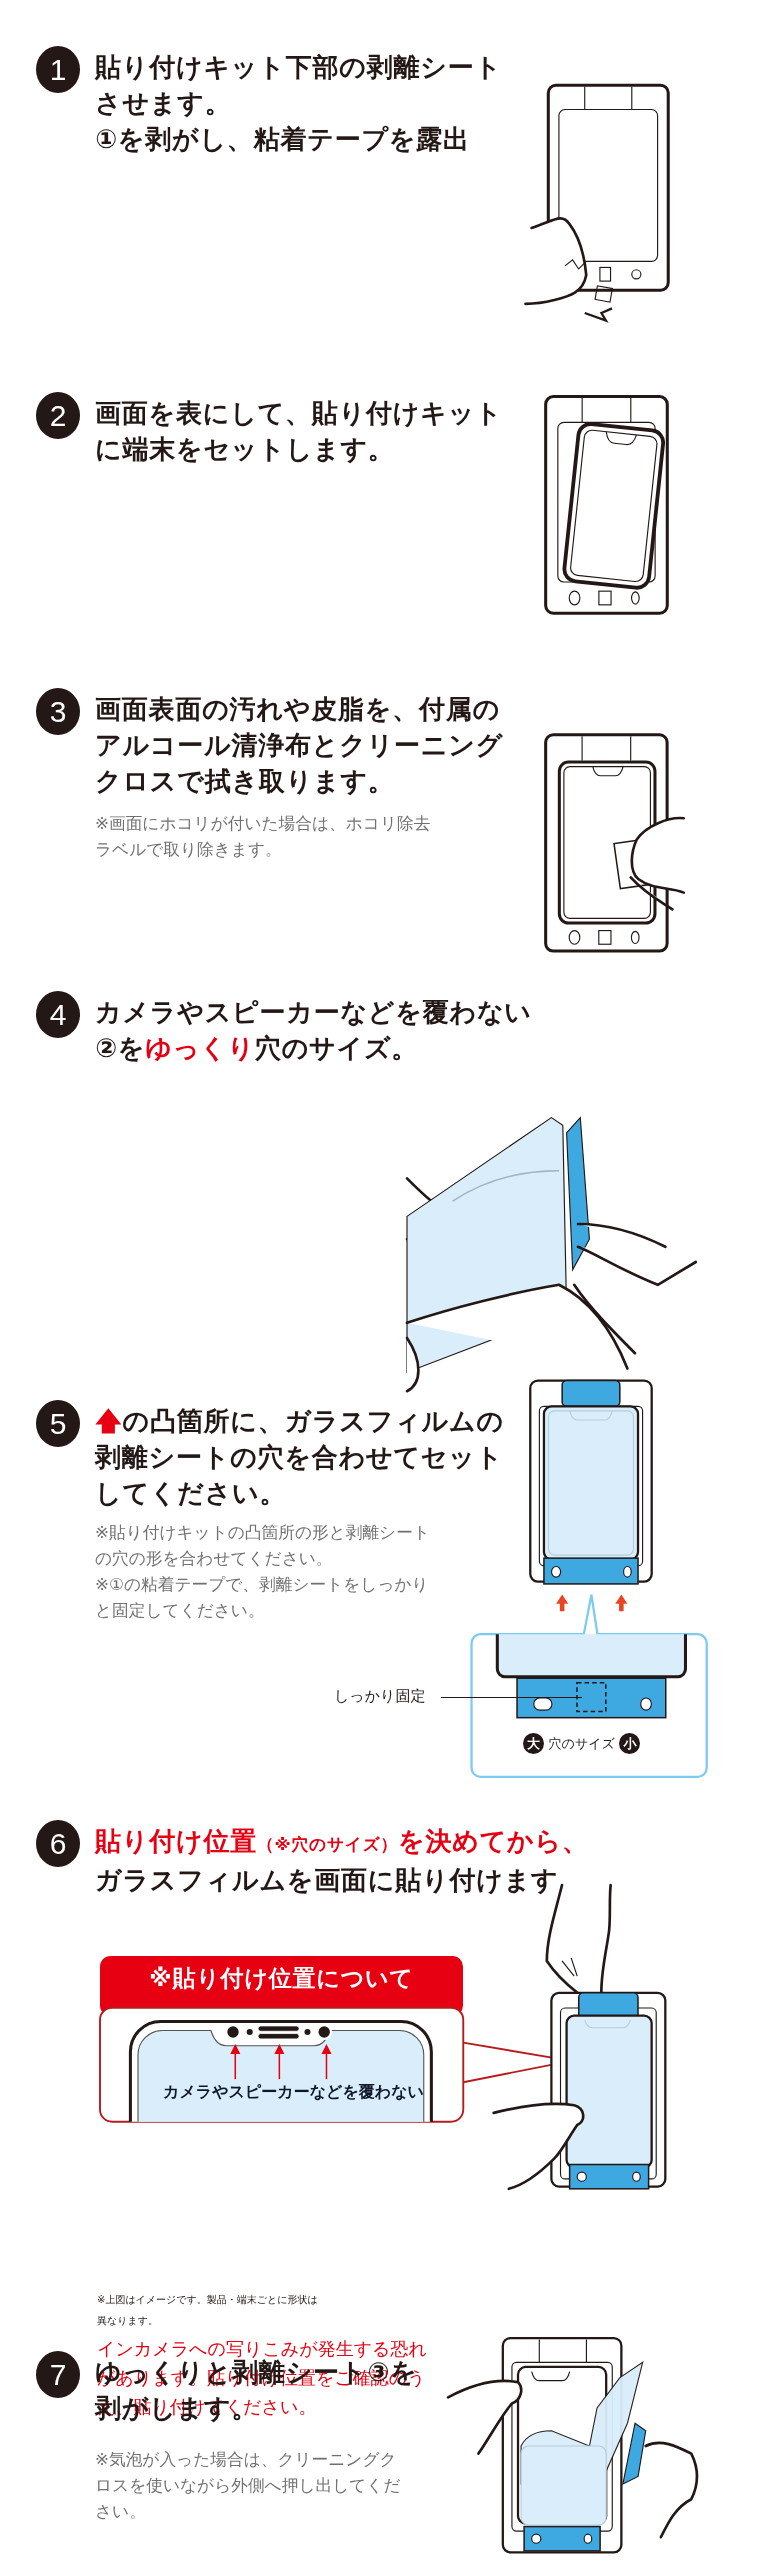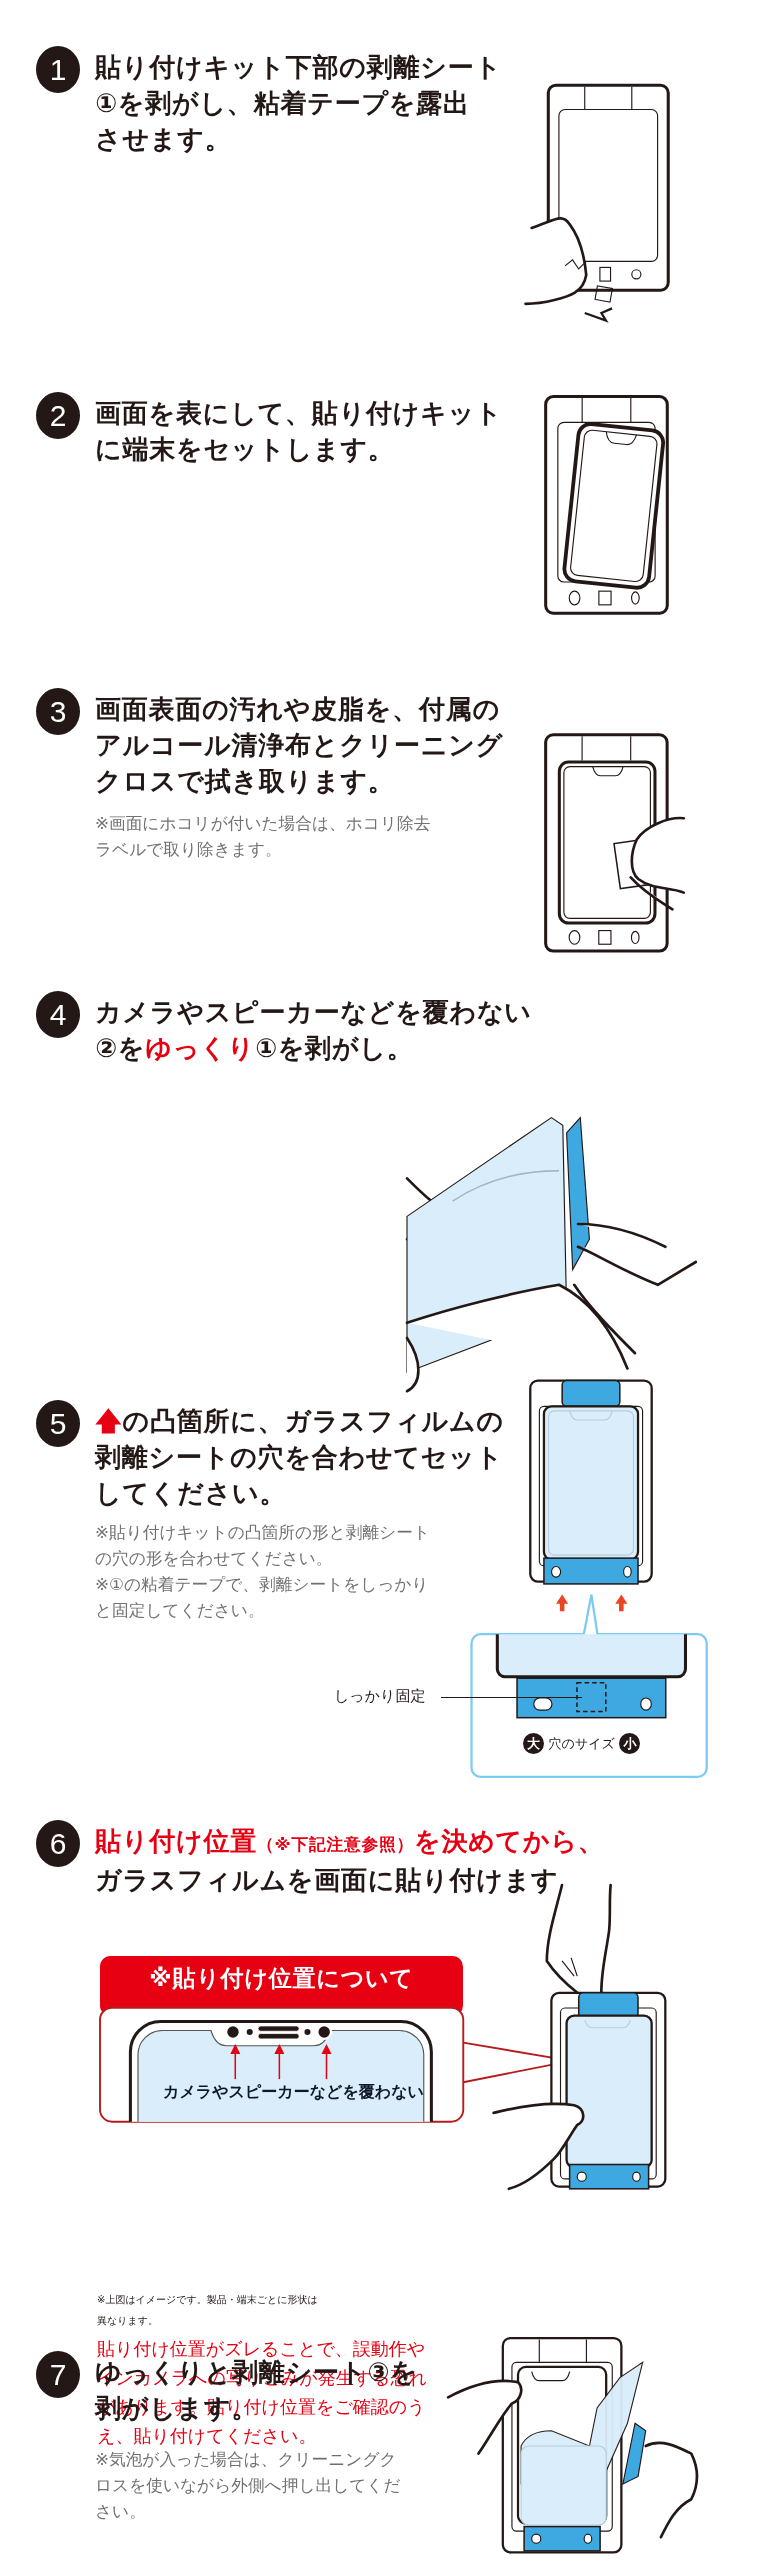--- a/index.html
+++ b/index.html
@@ -34,22 +34,22 @@
   .warning{position:absolute;left:97px;top:2334px;font-size:18px;line-height:29px;color:#e60012;white-space:nowrap;}
   .warning .line{display:block;}
 </style>
 </head>
 <body>
 
 <section class="step" style="top:0;height:327px;">
   <div class="badge" style="top:46px;">1</div>
   <div class="heading" style="top:49px;">
     <span class="line">貼り付けキット下部の剥離シート</span>
+    <span class="line">させます。</span>
     <span class="line">①を剥がし、粘着テープを露出</span>
-    <span class="line">させます。</span>
   </div>
   <svg style="left:524px;top:76px;" width="167" height="228" viewBox="0 0 220 300">
     <rect class="kit" x="32" y="12" width="158" height="270" rx="10"></rect>
     <line class="thin" x1="80" y1="14" x2="80" y2="44"></line>
       <line class="thin" x1="142" y1="14" x2="142" y2="44"></line>
     <rect class="thin" x="46" y="44" width="130" height="200" rx="8"></rect>
     <rect class="thin" x="100" y="252" width="14" height="18"></rect>
       <circle class="thin" cx="148" cy="261" r="6"></circle>
     <path class="hand" d="M10 200 C40 190,50 180,60 195 C75 215,80 240,82 262 C78 285,60 290,40 295 C20 300,8 300,2 300"></path>
     <path class="thin" d="M54 250 l10 -8 l8 12 l10 -10"></path>
@@ -104,21 +104,21 @@
     <rect x="112" y="150" width="44" height="60" fill="#fff" stroke="#231815" stroke-width="2" transform="rotate(-8 134 180)"></rect>
     <path class="hand" d="M200 120 C180 118,150 130,138 148 C130 165,128 190,140 200 C160 215,180 210,200 218"></path>
     <path class="hand" d="M130 198 C150 220,170 230,185 240"></path>
   </svg>
 </section>
 
 <section class="step" style="top:988px;height:365px;">
   <div class="badge" style="top:3px;">4</div>
   <div class="heading" style="top:6px;">
     <span class="line">カメラやスピーカーなどを覆わない</span>
-    <span class="line"><span>②を</span><span class="red">ゆっくり</span><span>①を剥がし。</span></span>
+    <span class="line"><span>②を</span><span class="red">ゆっくり</span><span>穴のサイズ。</span></span>
   </div>
   <svg style="left:407px;top:122px;" width="304" height="228" viewBox="0 0 400 300">
     <path class="hand" d="M0 90 C20 110,40 130,60 135"></path>
     <path class="hand" d="M0 170 C30 160,60 160,80 150"></path>
     <polygon points="0,140 190,10 205,20 210,265 0,345" fill="#d9edfa" stroke="#231815" stroke-width="1.5"></polygon>
     <path d="M60 120 q60 -40 140 -40" fill="none" stroke="#9fb6c6" stroke-width="2"></path>
     <path d="M210 30 l18 -20 l12 160 l-22 40 z" fill="#3ea8e0" stroke="#231815" stroke-width="1.5"></path>
     <path class="hand" d="M225 150 C260 150,300 160,340 180"></path>
     <path class="hand" d="M225 180 C250 190,280 210,330 230 L380 200"></path>
     <path class="hand" d="M220 230 C240 260,270 290,300 320"></path>
@@ -168,21 +168,21 @@
       <span class="size-dot">小</span>
     </div>
   </div>
   <div class="callout-label" style="left:334px;top:334px;">しっかり固定</div>
   <div style="position:absolute;left:441px;top:344px;width:141px;height:0;border-top:1.1px solid #231815;"></div>
 </section>
 
 <section class="step" style="top:1809px;height:494px;">
   <div class="badge" style="top:10.6px;">6</div>
   <div class="heading" style="top:13.7px;">
-    <span class="line red"><span>貼り付け位置</span><span style="font-size:16.7px;">（※下記注意参照）</span><span>を決めてから、</span></span>
+    <span class="line red"><span>貼り付け位置</span><span style="font-size:16.7px;">（※穴のサイズ）</span><span>を決めてから、</span></span>
     <span class="line">ガラスフィルムを画面に貼り付けます。</span>
   </div>
 </section>
 <div class="banner">※貼り付け位置について</div>
 <svg style="left:100px;top:2006px;" width="380" height="122" viewBox="0 0 500 160">
   <path d="M16 2 H462 a16 16 0 0 1 16 16 V136 a16 16 0 0 1 -16 16 H16 a16 16 0 0 1 -16 -16 V18 a16 16 0 0 1 16 -16z" fill="#fff" stroke="#b71c1c" stroke-width="2.5"></path>
   <path d="M40 152 V60 a40 40 0 0 1 40 -40 H396 a40 40 0 0 1 40 40 V152" fill="#fff" stroke="#231815" stroke-width="4"></path>
   <path d="M50 152 V64 a32 32 0 0 1 32 -32 H146 q6 20 20 20 H282 q14 0 20 -20 H394 a32 32 0 0 1 32 32 V152" fill="#d9edfa" stroke="#555" stroke-width="1.5"></path>
   <circle cx="175" cy="34" r="9" fill="#231815" stroke="#fff" stroke-width="3"></circle>
   <circle cx="197" cy="34" r="5" fill="#231815" stroke="#fff" stroke-width="2"></circle>
@@ -212,21 +212,20 @@
     <rect class="tab" x="60" y="368" width="104" height="32"></rect>
     <ellipse cx="76" cy="384" rx="6" ry="6" fill="#fff" stroke="#231815" stroke-width="1.5"></ellipse>
     <ellipse cx="148" cy="384" rx="5" ry="6" fill="#fff" stroke="#231815" stroke-width="1.5"></ellipse>
     <path class="hand" d="M-40 300 C0 290,40 286,66 290 C80 294,82 310,70 316 C60 330,50 350,40 360 C20 380,0 395,-20 400"></path>
 </svg>
 <div class="disclaimer">
   <span class="line">※上図はイメージです。製品・端末ごとに形状は</span>
   <span class="line">異なります。</span>
 </div>
 <div class="warning">
-  <span class="line">貼り付け位置がズレることで、誤動作や</span>
   <span class="line">インカメラへの写りこみが発生する恐れ</span>
   <span class="line">があります。貼り付け位置をご確認のう</span>
   <span class="line">え、貼り付けてください。</span>
 </div>
 
 <section class="step" style="top:2302px;height:274px;">
   <div class="badge" style="top:49px;">7</div>
   <div class="heading" style="top:52px;">
     <span class="line">ゆっくりと剥離シート③を</span>
     <span class="line">剥がします。</span>

